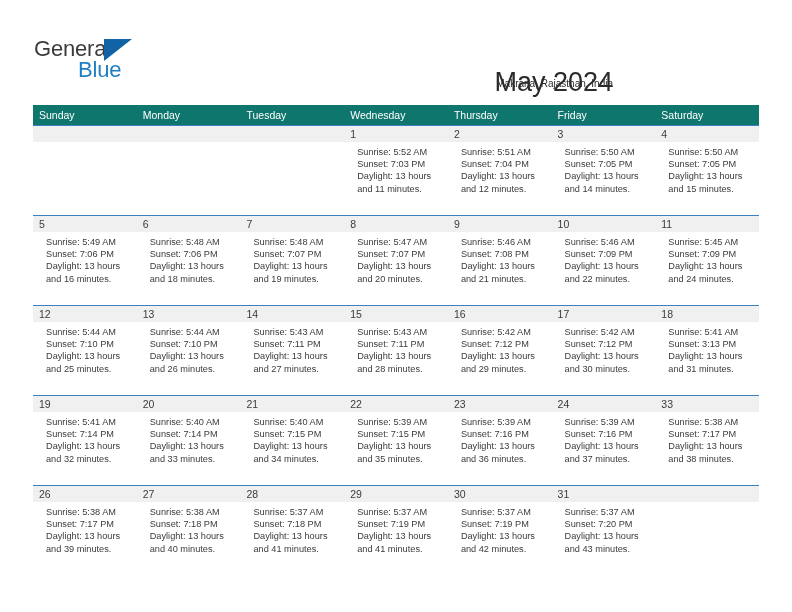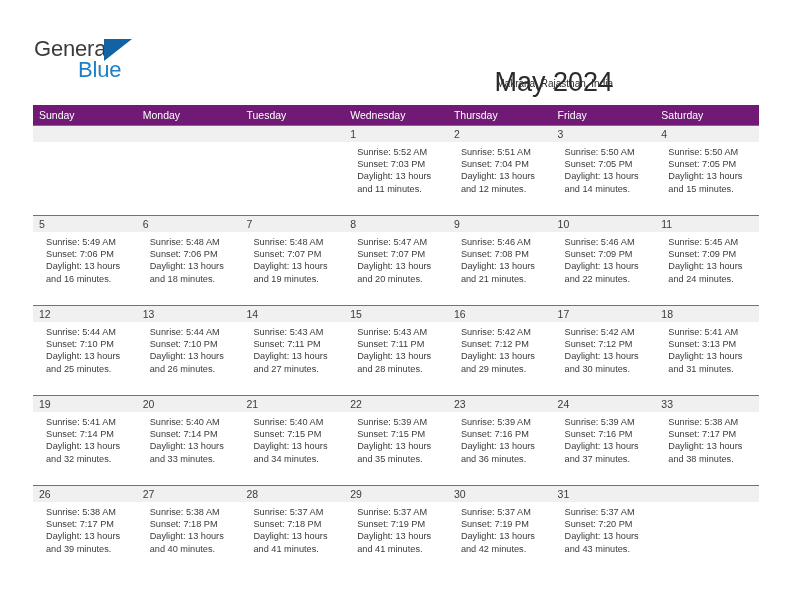--- a/index.html
+++ b/index.html
@@ -74,21 +74,21 @@
   
   .calendar {
     position: absolute;
     left: 33px; top: 105px;
     width: 726px;
   }
   .weekday-row {
     display: flex;
     width: 100%;
     height: 20px;
-    background: #701a75;
+    background: #0f766e;
   }
   .weekday {
     flex: 1 1 0;
     color: #ffffff;
     font-size: 10.5px;
     line-height: 20px;
     padding-left: 6px;
     white-space: nowrap;
     overflow: hidden;
   }

